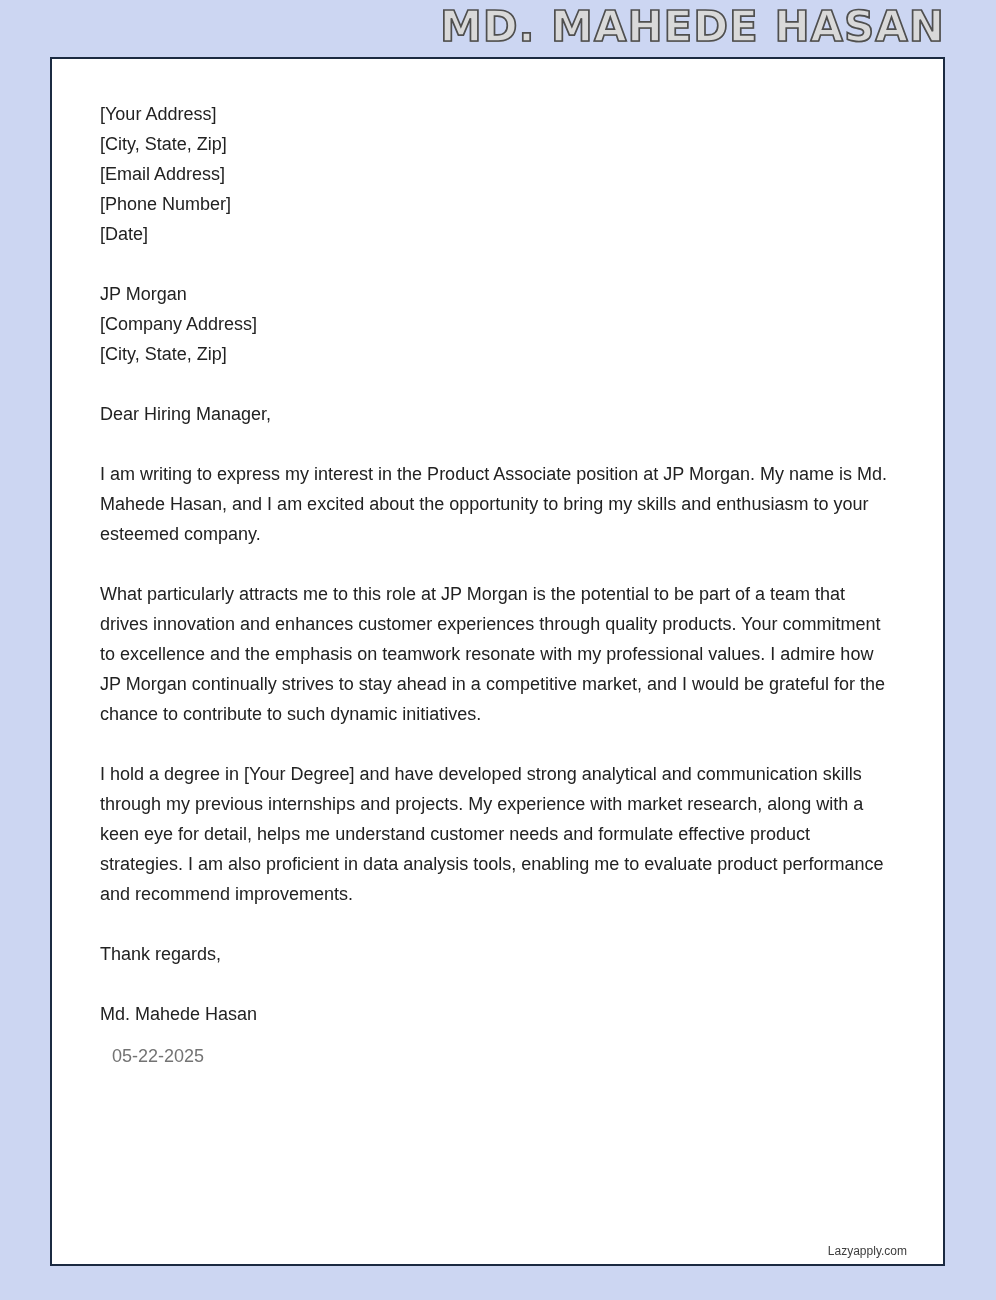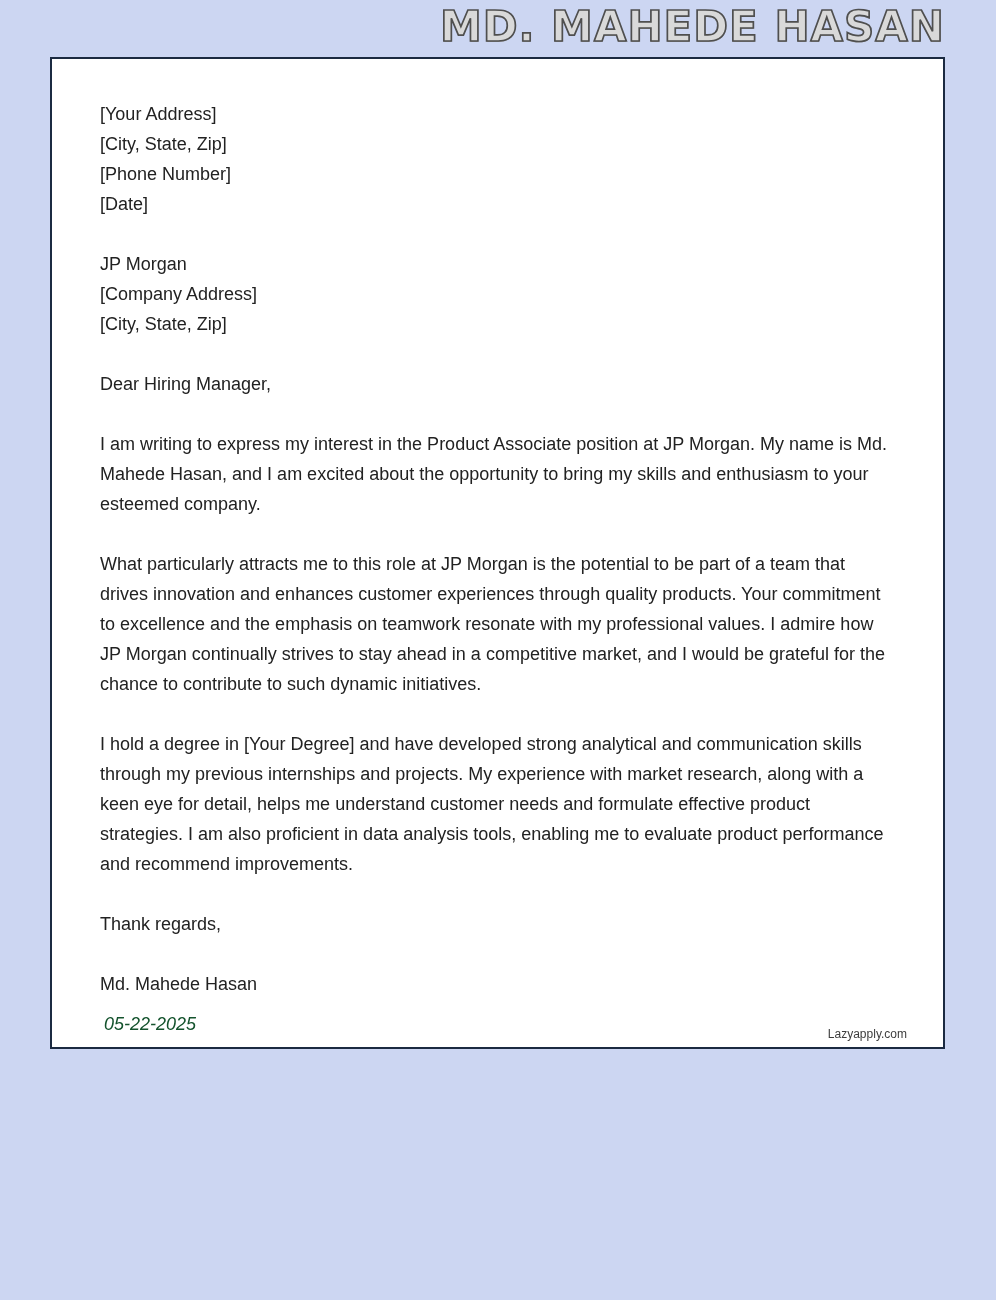--- a/index.html
+++ b/index.html
@@ -25,64 +25,64 @@
     color: #d9d9d9;
     -webkit-text-stroke: 1.7px #4f4f4f;
     text-shadow: 0 1px 0 #9a9a9a;
     white-space: nowrap;
   }
   .document {
     position: absolute;
     left: 50px;
     top: 57px;
     width: 895px;
-    height: 992px;
+    height: 1209px;
     box-sizing: border-box;
     background: #ffffff;
     border: 2px solid #1b2a41;
   }
   .letter-body {
     padding: 40px 52px 0 48px;
     font-size: 18px;
     line-height: 30px;
     color: #222222;
   }
   .blk {
     margin: 0 0 30px 0;
   }
   .letter-body p {
     margin: 4px 0 30px 0;
   }
   .signature {
     margin: 0 0 10px 0;
   }
   .date {
-    color: #14532d;
-    margin: 4px;
-    font-style: italic;
+    color: #737373;
+    margin: 12px;
   }
   .watermark {
     position: absolute;
     right: 36px;
     bottom: 6px;
     font-size: 12px;
     color: #3d3d3d;
   }
 </style>
 </head>
 <body>
 
 <div class="header-name">MD. MAHEDE HASAN</div>
 
 <div class="document">
   <div class="letter-body">
 
     <div class="blk">
       <div>[Your Address]</div>
       <div>[City, State, Zip]</div>
+      <div>[Email Address]</div>
       <div>[Phone Number]</div>
       <div>[Date]</div>
     </div>
 
     <div class="blk">
       <div>JP Morgan</div>
       <div>[Company Address]</div>
       <div>[City, State, Zip]</div>
     </div>
 

